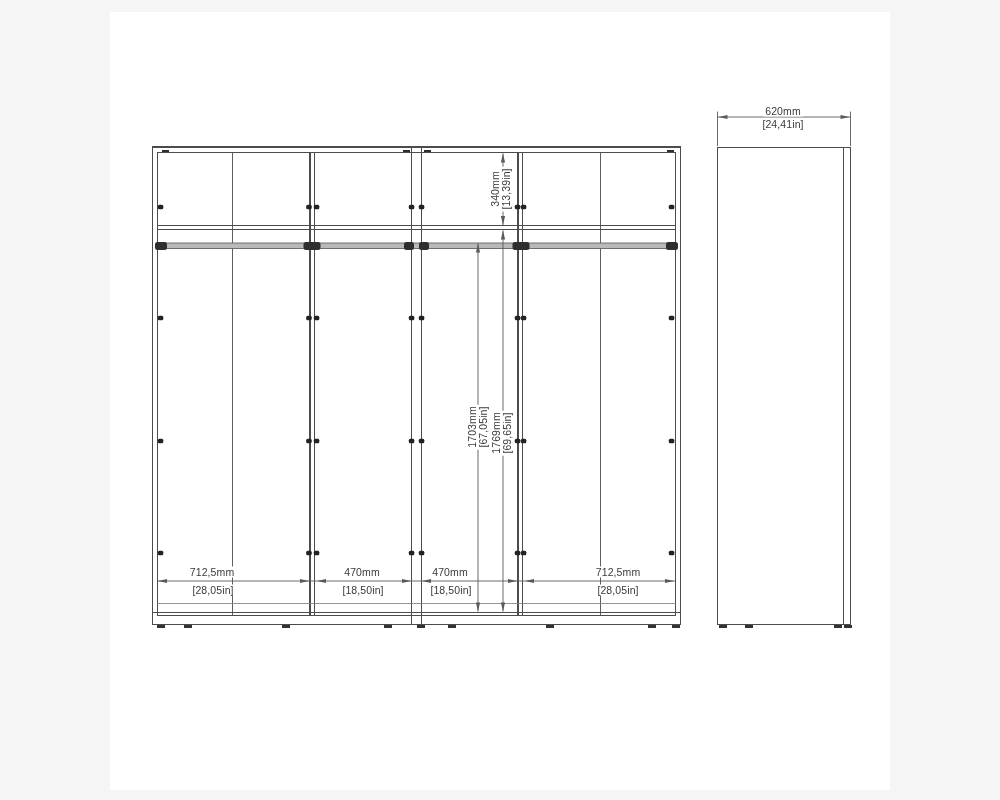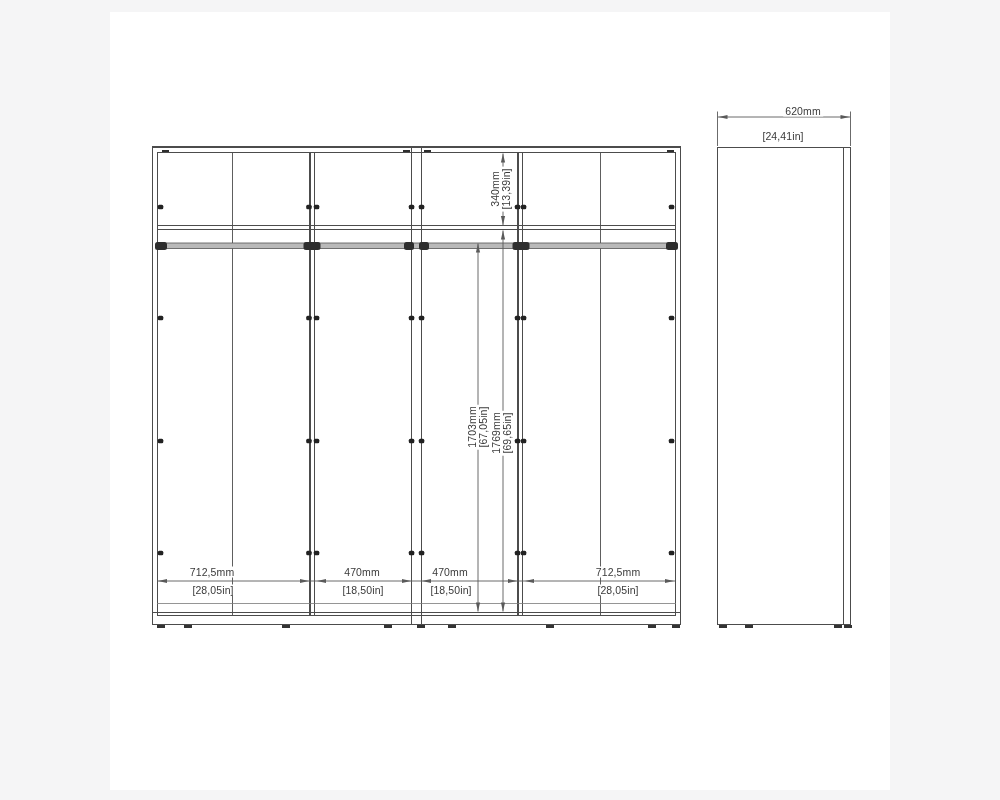--- a/index.html
+++ b/index.html
@@ -207,14 +207,14 @@
 <div class="dim-label rot" style="left:477.5px;top:427px;">
   <span class="l2">1703mm</span>
   <span class="l2">[67,05in]</span>
 </div>
 
 <div class="dim-label rot" style="left:502px;top:433px;">
   <span class="l2">1769mm</span>
   <span class="l2">[69,65in]</span>
 </div>
 
-<div class="dim-label" style="left:783px;top:110.5px;margin-left:20px;">620mm</div>
-<div class="dim-label" style="left:783px;top:124px;margin-top:12px;">[24,41in]</div>
+<div class="dim-label" style="left:783px;top:110.5px;">620mm</div>
+<div class="dim-label" style="left:783px;top:124px;">[24,41in]</div>
 
 </body></html>

